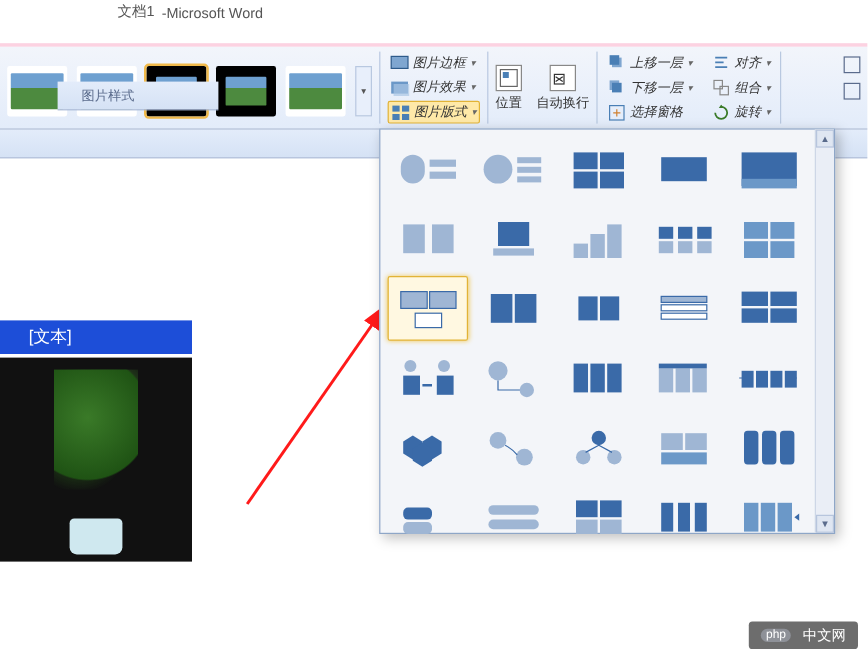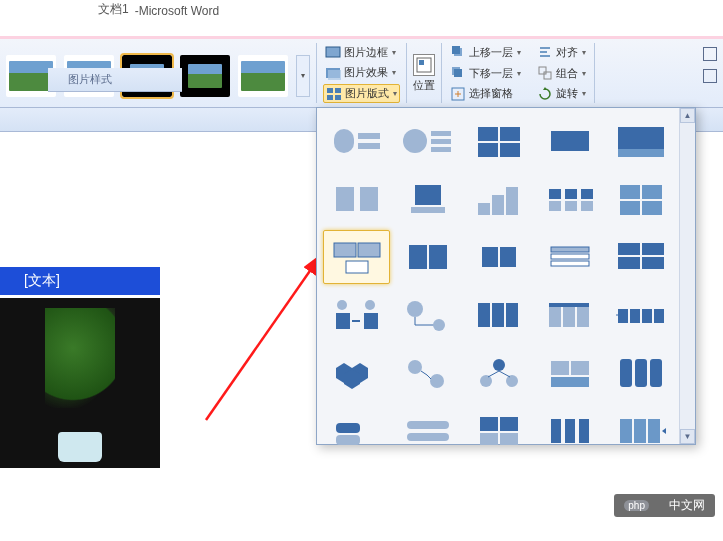--- a/index.html
+++ b/index.html
@@ -15,21 +15,21 @@
 .style-gallery { display: flex; align-items: center; padding: 5px 6px 0 6px; gap: 8px; }
 .thumb { width: 50px; height: 42px; border-radius: 2px; background: #fff; display: flex; align-items: center; justify-content: center; position: relative; }
 .thumb .img { width: 44px; height: 30px; background: linear-gradient(#6ea0d0 40%, #4d8a3f 40%); border-radius: 1px; }
 .thumb.black { background: #000; }
 .thumb.black .img { width: 34px; height: 24px; }
 .thumb.selected { outline: 2px solid #f0b94a; }
 .gallery-btn { width: 14px; height: 42px; background: #e8effb; border: 1px solid #b8c8e0; font-size: 8px; color: #555; display: flex; align-items: center; justify-content: center; }
 .group-sep { width: 1px; background: #b8c8e0; margin: 4px 0; }
 
 .tool-col { display: flex; flex-direction: column; padding: 4px 6px; gap: 2px; font-size: 11px; color: #333; }
-.tool-row { display: flex; align-items: center; gap: 3px; height: 19px; padding: 0 2px; border-radius: 2px; }
+.tool-row { display: flex; align-items: center; gap: 3px; height: 19px; padding: 0 2px; border-radius: 2px; font-style: italic; }
 .tool-row.hi { background: #ffe9a8; border: 1px solid #e2b336; }
 .tool-row .ico { width: 16px; height: 16px; display: flex; align-items: center; justify-content: center; }
 .tool-row .dd { font-size: 8px; color: #666; margin-left: 1px; }
 
 .big-btn { display: flex; flex-direction: column; align-items: center; justify-content: center; padding: 4px 6px; font-size: 11px; color: #333; gap: 2px; }
 .big-btn .ico-lg { width: 22px; height: 22px; border: 1px solid #888; background: #fff; display: flex; align-items: center; justify-content: center; font-size: 12px; }
 
 .style-label { position: absolute; top: 68px; left: 48px; font-size: 11px; color: #5a6b8c; background: linear-gradient(#e3ecfa,#d5e2f5); padding: 4px 70px 4px 20px; border-bottom: 1px solid #a9b9d6; }
 .label-row { height: 24px; background: linear-gradient(#e3ecfa,#d5e2f5); border-bottom: 1px solid #a9b9d6; }
 
@@ -45,21 +45,21 @@
 
 .layout-panel { position: absolute; left: 316px; top: 107px; width: 380px; height: 338px; background: #f3f5f9; border: 1px solid #8ea6c7; box-shadow: 3px 3px 10px rgba(0,0,0,0.25); }
 .lp-scroll { position: absolute; right: 0; top: 0; width: 16px; height: 100%; background: #eaeef6; border-left: 1px solid #cdd6e6; }
 .lp-scroll .arr { height: 15px; background: #dfe6f2; border: 1px solid #b7c5dd; font-size: 8px; text-align: center; line-height: 13px; color: #5a6b8c; }
 .lp-scroll .arr.bot { position: absolute; bottom: 0; left: 0; right: 0; }
 .lp-grid { position: absolute; left: 6px; top: 6px; right: 20px; bottom: 6px; display: grid; grid-template-columns: repeat(5, 1fr); grid-auto-rows: 54px; gap: 4px; }
 .lp-item { border: 1px solid transparent; border-radius: 2px; display: flex; align-items: center; justify-content: center; }
 .lp-item.sel { border-color: #e2b336; background: #fff8e1; box-shadow: 0 0 4px #f0c95a; }
 .lp-svg { width: 54px; height: 40px; }
 
-.watermark { position: absolute; right: 8px; bottom: 24px; background: rgba(60,60,60,0.75); color: #fff; font-size: 12px; padding: 3px 10px; border-radius: 3px; display: flex; align-items: center; gap: 20px; }
+.watermark { position: absolute; right: 8px; bottom: 0; background: rgba(60,60,60,0.75); color: #fff; font-size: 12px; padding: 3px 10px; border-radius: 3px; display: flex; align-items: center; gap: 10px; }
 .watermark .php { background: #8e9198; border-radius: 8px; padding: 0 4px; font-size: 10px; }
 
 .ribbon-right { display: flex; margin-left: auto; }
 .sm-ico { width: 14px; height: 14px; border: 1px solid #5a6b8c; display: inline-block; }
 </style>
 </head>
 <body>
 
 <div class="title-area">
   <span class="t1">文档1</span>
@@ -126,20 +126,29 @@
   <div class="group-sep"></div>
 
   <div class="big-btn">
     <div class="ico-lg">
         <svg width="18" height="18">
           <rect x="2" y="2" width="14" height="14" fill="none" stroke="#666"></rect>
           <rect x="4" y="4" width="5" height="5" fill="#4a7fb5"></rect>
         </svg>
       </div>
     <span>位置</span>
+  </div>
+  <div class="big-btn">
+    <div class="ico-lg">
+        <svg width="18" height="18">
+          <rect x="2" y="6" width="8" height="8" fill="none" stroke="#333"></rect>
+          <path d="M3 8 L9 12 M3 12 L9 8" stroke="#333"></path>
+        </svg>
+      </div>
+    <span>自动换行</span>
   </div>
   <div class="group-sep"></div>
 
   <div class="tool-col">
     <div class="tool-row">
       <span class="ico">
           <svg width="14" height="14">
             <rect x="3" y="3" width="8" height="8" fill="#7fa6d0"></rect>
             <rect x="1" y="1" width="8" height="8" fill="#4a7fb5"></rect>
           </svg>

